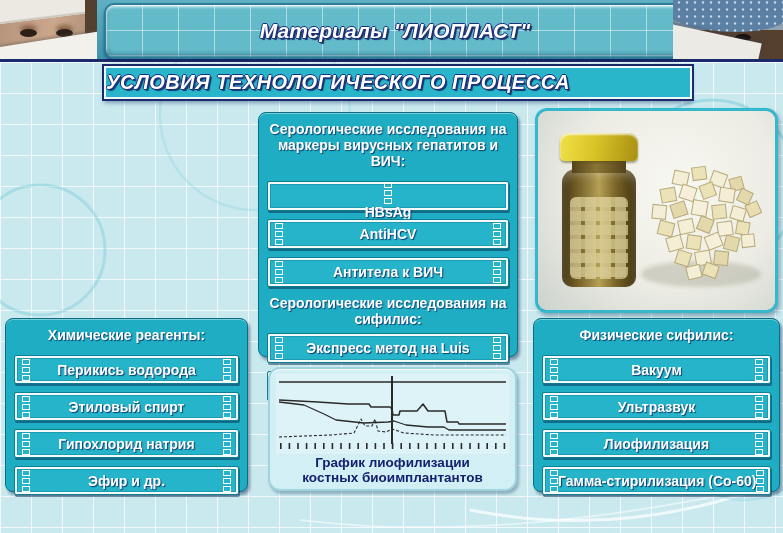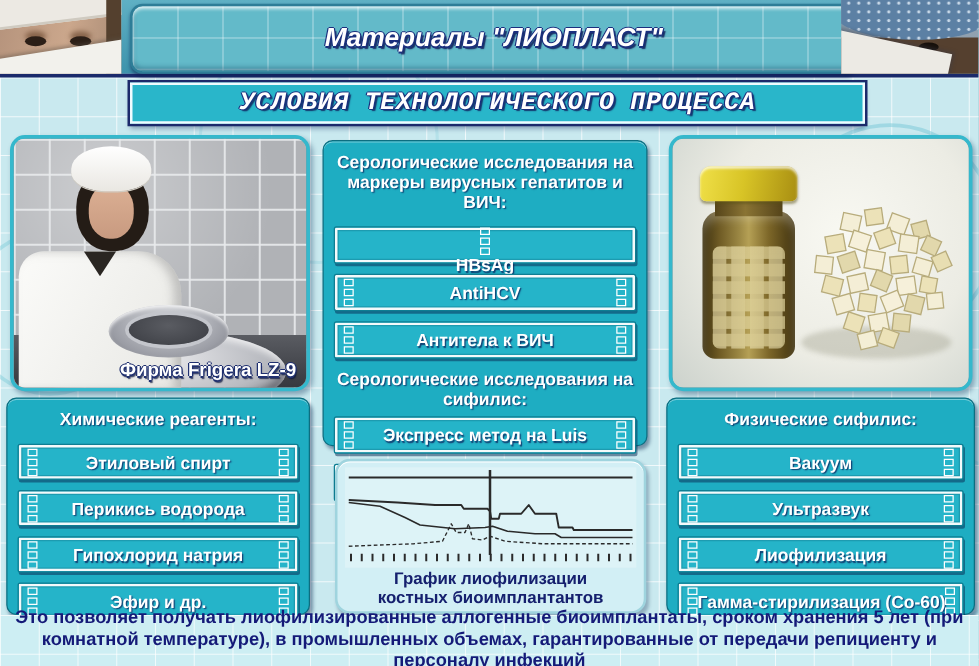--- a/index.html
+++ b/index.html
@@ -47,21 +47,21 @@
   .cap-blue{position:absolute;left:-6px;top:-8px;width:124px;height:40px;background:#5c80a4;border-radius:0 0 45% 55%;
     background-image:radial-gradient(#c8d8e8 1px, transparent 1.6px);background-size:8px 7px;}
   .face-dark{position:absolute;left:0;top:30px;width:110px;height:30px;background:#55402f;}
   .eye2{position:absolute;width:16px;height:7px;border-radius:50%;background:#17100b;}
   .mask-white2{position:absolute;left:-10px;bottom:-20px;width:95px;height:46px;background:#eceae4;transform:rotate(12deg);box-shadow:2px -2px 3px rgba(60,60,70,.4);}
   
   .subtitle-bar{
     position:absolute;left:104px;top:66px;width:588px;height:33px;z-index:2;
     background:#29b6ca;border:2px solid #eefcff;box-sizing:border-box;
     box-shadow:0 0 0 2px #1b2a6b, 0 4px 4px rgba(20,40,90,.4);
-    display:flex;align-items:center;justify-content:center;font-family:Liberation Mono, monospace;
+    display:flex;align-items:center;justify-content:flex-start;
   }
   .subtitle-text{font-size:20px;font-weight:bold;font-style:italic;color:#fff;letter-spacing:.5px;white-space:nowrap;
     text-shadow:-1px 0 #1b2f7e,1px 0 #1b2f7e,0 -1px #1b2f7e,0 1px #1b2f7e,2px 2px 1px rgba(16,30,90,.85);}
   
   .panel{
     position:absolute;z-index:1;background:#1eadc2;border:1px solid #0c6e80;border-radius:8px;box-sizing:border-box;
     box-shadow:inset 0 1px 0 rgba(255,255,255,.4), 2px 3px 3px rgba(10,40,80,.45);
     display:flex;flex-direction:column;align-items:center;padding:6px 8px;
   }
   .panel-header{font-size:14px;font-weight:bold;color:#fff;text-align:center;line-height:1.15;margin:2px 0 4px;
@@ -170,35 +170,20 @@
       <div class="eye2" style="left:26px;top:36px;"></div>
       <div class="eye2" style="left:62px;top:34px;"></div>
       <div class="mask-white2"></div>
     </div>
   </div>
 
   <div class="subtitle-bar">
     <span class="subtitle-text">УСЛОВИЯ ТЕХНОЛОГИЧЕСКОГО ПРОЦЕССА</span>
   </div>
 
-  <div class="photo-frame" style="left:8px;top:108px;width:240px;height:205px;">
-    <div class="tiles"></div>
-    <div class="lab-table"></div>
-    <div class="basin"></div>
-    <div class="coat">
-      <div class="collar"></div>
-    </div>
-    <div class="hair"></div>
-    <div class="face"></div>
-    <div class="cap-nurse"></div>
-    <div class="lid-outer">
-      <div class="lid-inner"></div>
-    </div>
-    <div class="photo-caption">Фирма Frigera LZ-9</div>
-  </div>
 
   <div class="panel" style="left:258px;top:112px;width:260px;height:245px;">
     <div class="panel-header">Серологические исследования на маркеры вирусных гепатитов и ВИЧ:</div>
     <div class="btn" style="height:30px;min-height:30px;flex-direction:column;">
       <span class="sprocket">
           <i></i>
           <i></i>
           <i></i>
         </span>
       <span class="btn-label">HBsAg</span>
@@ -308,34 +293,34 @@
   </div>
 
   <div class="panel" style="left:5px;top:318px;width:243px;height:174px;">
     <div class="panel-header">Химические реагенты:</div>
     <div class="btn">
       <span class="sprocket">
           <i></i>
           <i></i>
           <i></i>
         </span>
+      <span class="btn-label">Перикись водорода</span>
+      <span class="sprocket">
+          <i></i>
+          <i></i>
+          <i></i>
+        </span>
+    </div>
+    <div class="btn">
+      <span class="sprocket">
+          <i></i>
+          <i></i>
+          <i></i>
+        </span>
       <span class="btn-label">Этиловый спирт</span>
-      <span class="sprocket">
-          <i></i>
-          <i></i>
-          <i></i>
-        </span>
-    </div>
-    <div class="btn">
-      <span class="sprocket">
-          <i></i>
-          <i></i>
-          <i></i>
-        </span>
-      <span class="btn-label">Перикись водорода</span>
       <span class="sprocket">
           <i></i>
           <i></i>
           <i></i>
         </span>
     </div>
     <div class="btn">
       <span class="sprocket">
           <i></i>
           <i></i>
@@ -426,17 +411,14 @@
         </span>
       <span class="btn-label">Гамма-стирилизация (Со-60)</span>
       <span class="sprocket">
           <i></i>
           <i></i>
           <i></i>
         </span>
     </div>
   </div>
 
-  <div class="footer">
-    <div class="footer-text">Это позволяет получать лиофилизированные аллогенные биоимплантаты, сроком хранения 5 лет (при комнатной температуре), в промышленных объемах, гарантированные от передачи репициенту и персоналу инфекций</div>
-  </div>
 
 </div>
 
 </body></html>

